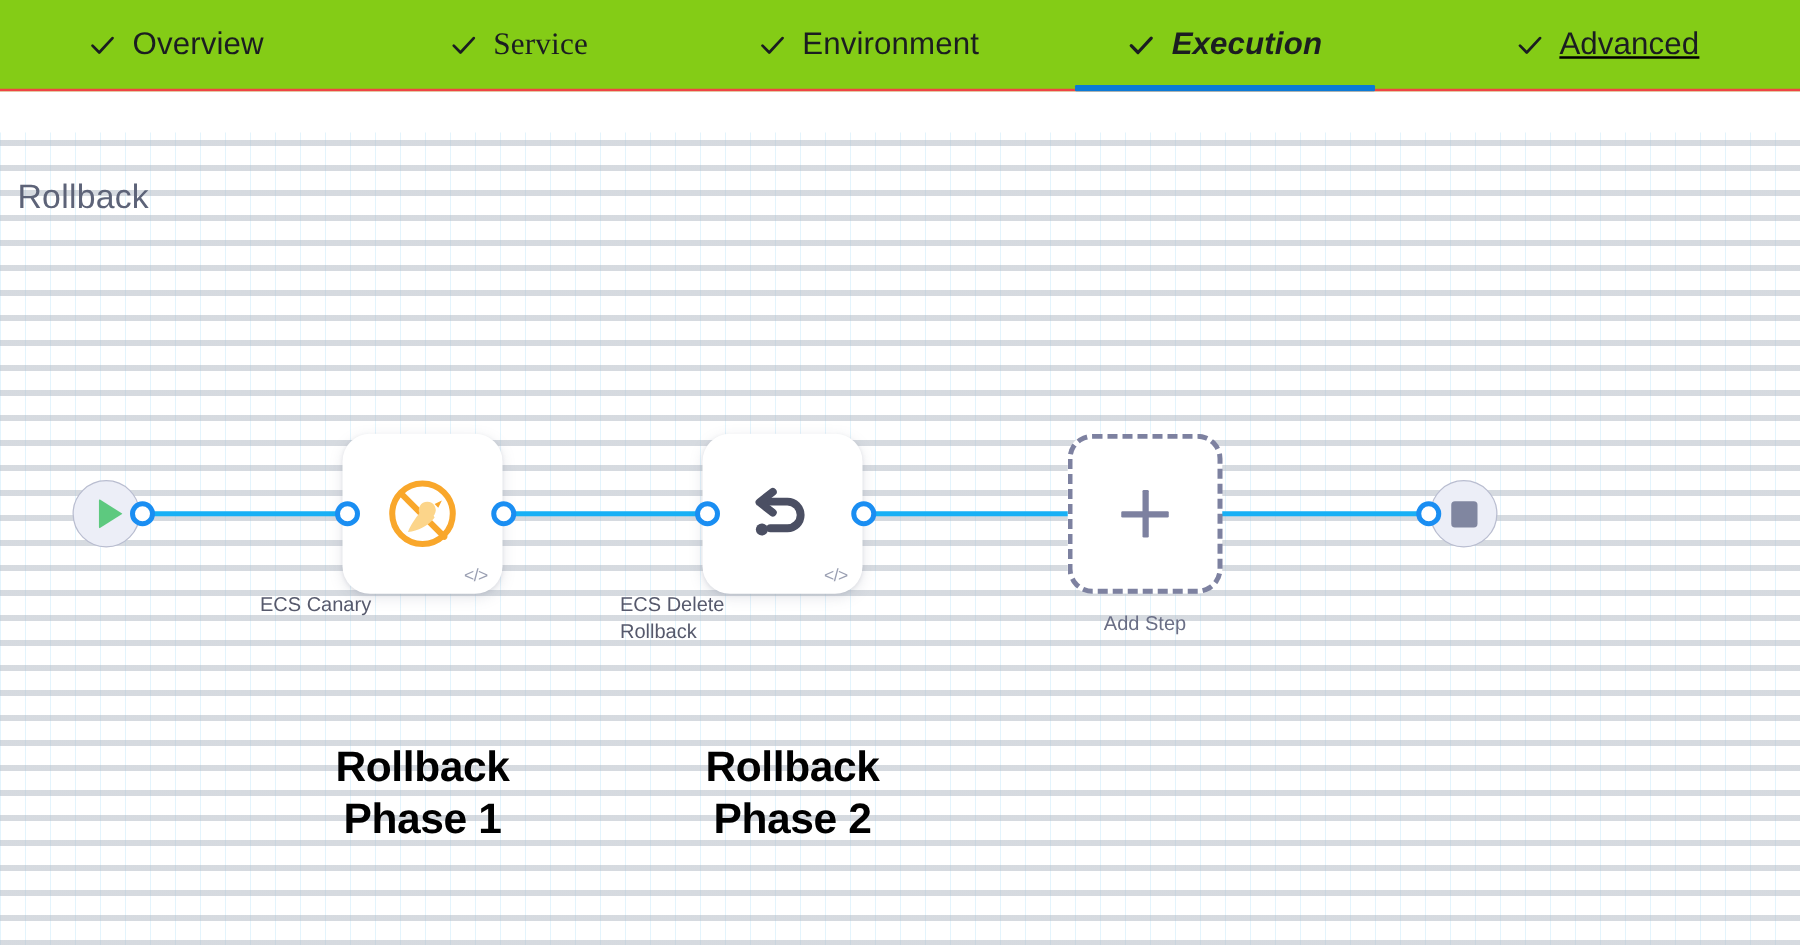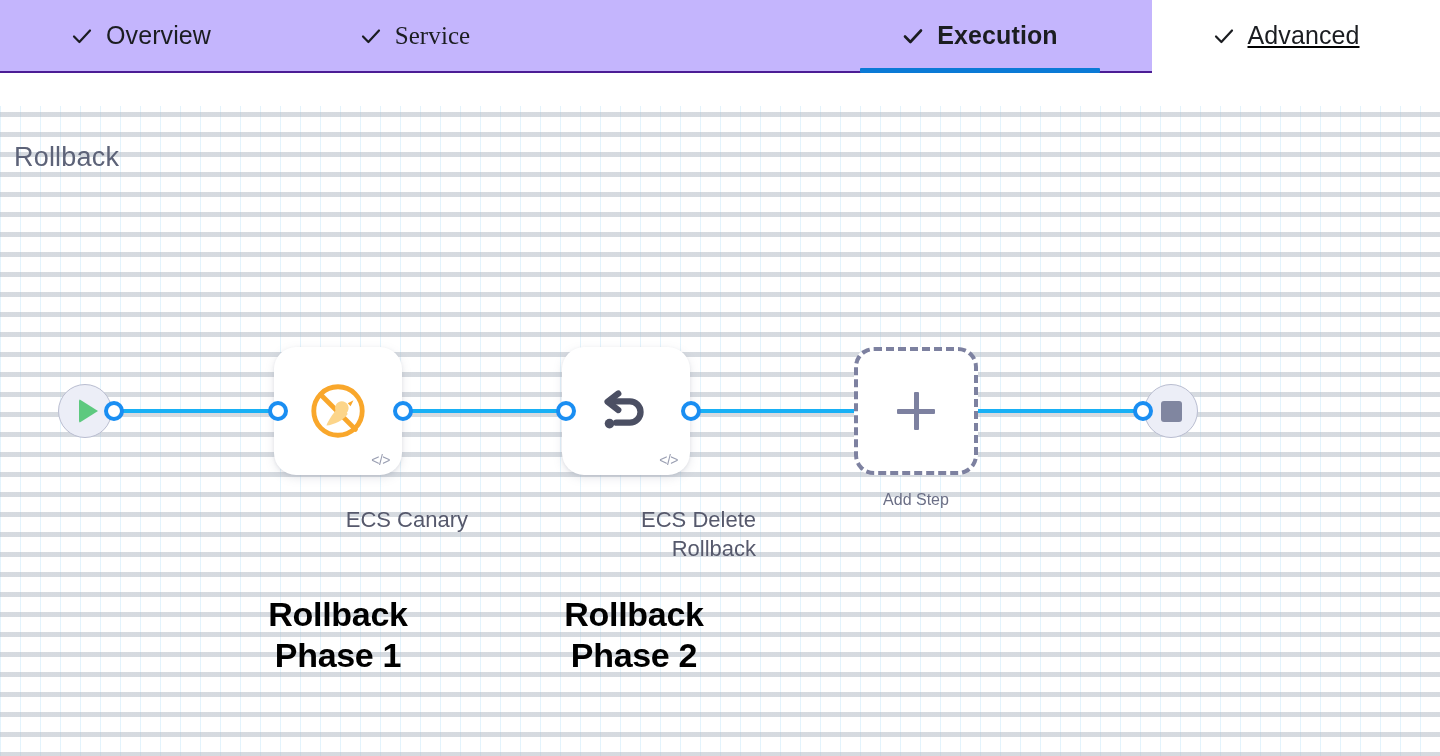--- a/index.html
+++ b/index.html
@@ -21,24 +21,24 @@
     width: 1440px;
     height: 756px;
     background: #ffffff;
   }
 
   
   .tabbar {
     position: absolute;
     left: 0;
     top: 0;
-    width: 1152px;
+    width: 1440px;
     height: 73px;
-    background: #c4b5fd;
-    border-bottom: 2px solid #4c1d95;
+    background: #84cc16;
+    border-bottom: 2px solid #ef4444;
     box-sizing: border-box;
     z-index: 30;
   }
   .tab {
     position: absolute;
     top: 0;
     height: 71px;
     display: flex;
     align-items: center;
     justify-content: center;
@@ -55,21 +55,21 @@
     flex: none;
   }
   .tab .chk svg { display: block; }
   .tab .tlabel {
     font-size: 25px;
     color: #1b1d21;
     letter-spacing: 0.1px;
     white-space: nowrap;
     line-height: 1;
   }
-  .tab.active .tlabel { font-weight: 700; }
+  .tab.active .tlabel { font-weight: 700; font-style: italic; }
   .tab .underline {
     position: absolute;
     left: 0;
     right: 0;
     bottom: -2px;
     height: 5px;
     background: #0b7ad6;
     display: none;
     border-radius: 1px;
   }
@@ -224,24 +224,24 @@
     bottom: 8px;
     font-size: 14px;
     color: #9a9fb2;
     font-family: "Liberation Sans", sans-serif;
     letter-spacing: -0.5px;
     line-height: 1;
   }
 
   .step-label {
     position: absolute;
-    top: 399px;
+    top: 368px;
     width: 260px;
-    text-align: right;
-    font-size: 22px;
+    text-align: left;
+    font-size: 16px;
     line-height: 1.33;
     color: #56596c;
     z-index: 10;
   }
   #label-0 { left: 208px; }
   #label-1 { left: 496px; }
 
   .phase-note {
     position: absolute;
     top: 488px;
@@ -312,20 +312,29 @@
     <div class="tab" id="tab-1">
       <span class="chk">
         <svg width="22" height="22" viewBox="0 0 22 22" aria-hidden="true">
           <path d="M3 11.5 L8.4 17 L19 5.5" fill="none" stroke="#1b1d21" stroke-width="2.2" stroke-linecap="round" stroke-linejoin="round"></path>
         </svg>
       </span>
       <span class="tlabel">Service</span>
 
     </div>
 
+    <div class="tab" id="tab-2">
+      <span class="chk">
+        <svg width="22" height="22" viewBox="0 0 22 22" aria-hidden="true">
+          <path d="M3 11.5 L8.4 17 L19 5.5" fill="none" stroke="#1b1d21" stroke-width="2.2" stroke-linecap="round" stroke-linejoin="round"></path>
+        </svg>
+      </span>
+      <span class="tlabel">Environment</span>
+
+    </div>
 
     <div class="tab active" id="tab-3">
       <span class="chk">
         <svg width="22" height="22" viewBox="0 0 22 22" aria-hidden="true">
           <path d="M3 11.5 L8.4 17 L19 5.5" fill="none" stroke="#1b1d21" stroke-width="2.6" stroke-linecap="round" stroke-linejoin="round"></path>
         </svg>
       </span>
       <span class="tlabel">Execution</span>
       <span class="underline"></span>
     </div>

